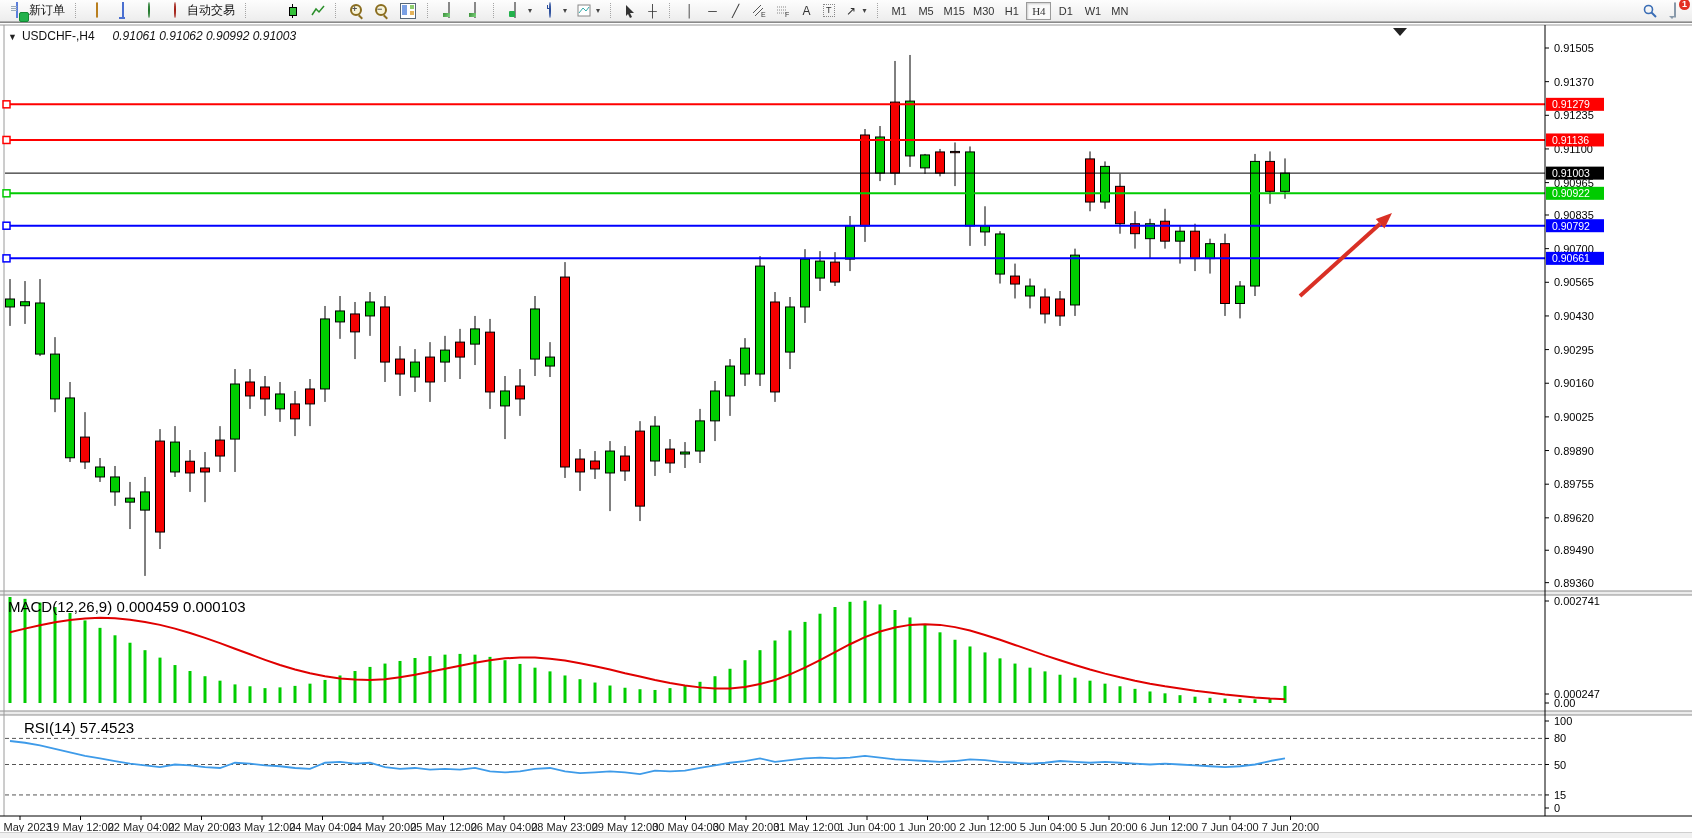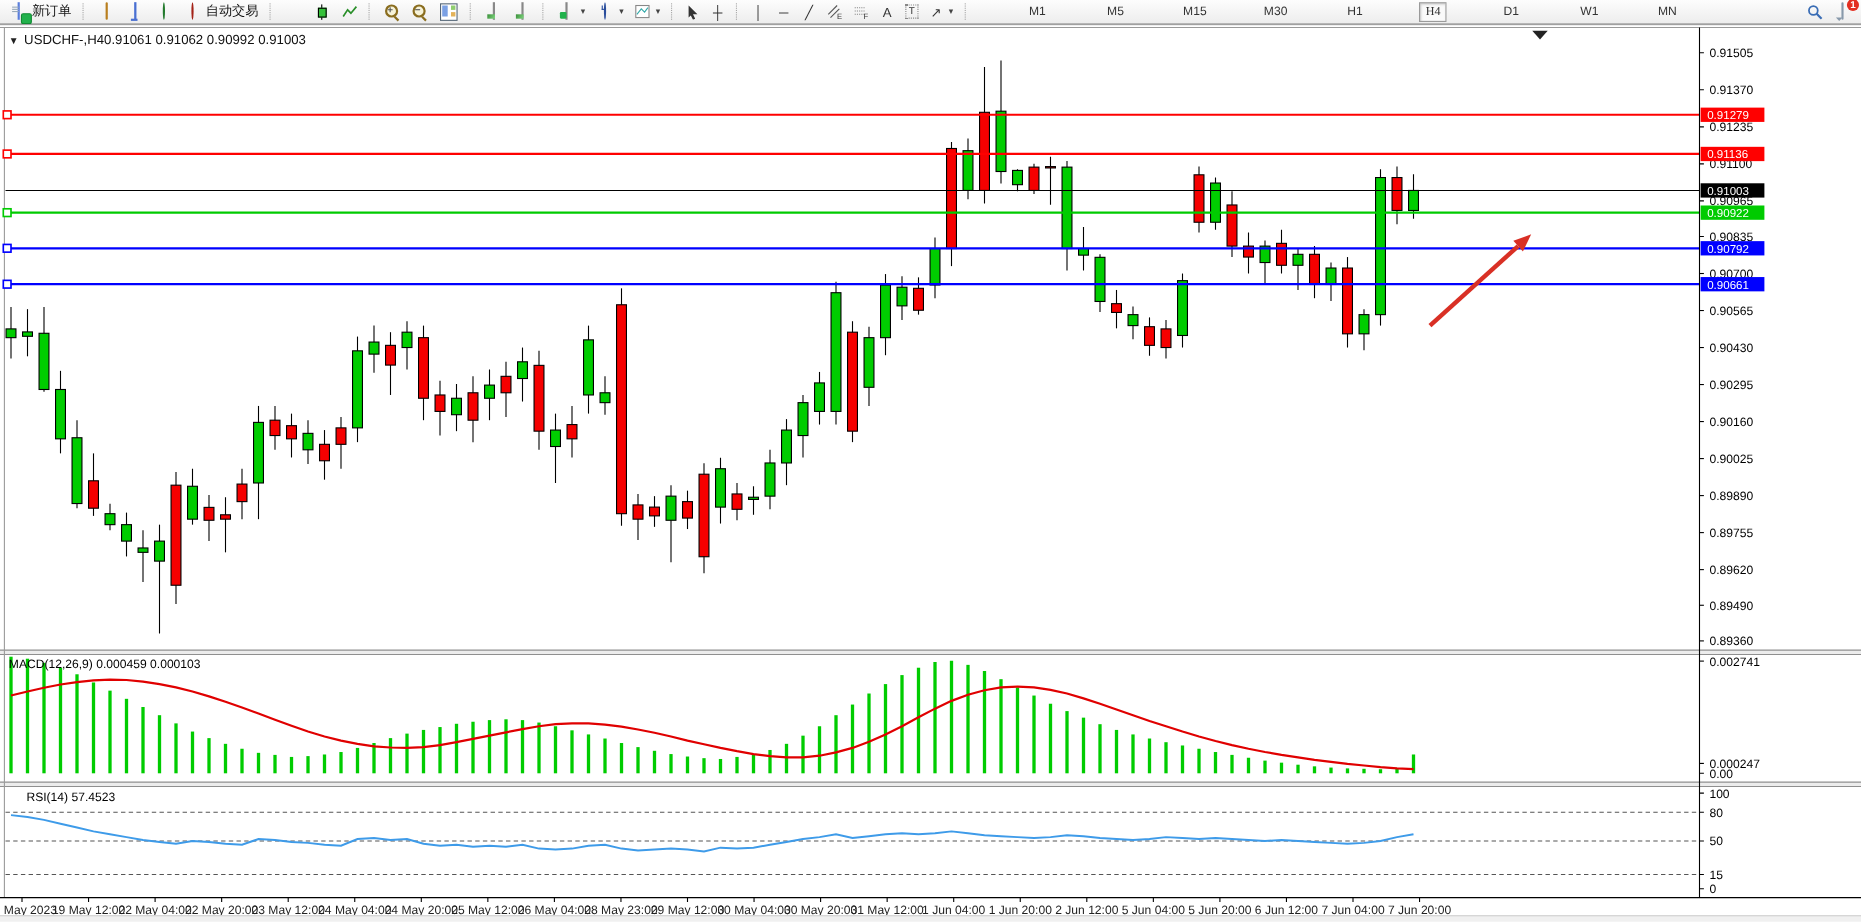--- a/index.html
+++ b/index.html
@@ -5,21 +5,21 @@
   html,body{margin:0;padding:0;}
   body{width:1692px;height:838px;background:#f0f0f0;font-family:"Liberation Sans",sans-serif;overflow:hidden;position:relative;}
 
   
   .toolbar{position:absolute;left:0;top:0;width:1692px;height:22px;background:linear-gradient(#fdfdfd,#ededed);
     border-bottom:1px solid #b0b0b0;display:flex;align-items:center;padding:0 5px;box-sizing:border-box;gap:2px;}
   .tbtn{display:inline-flex;align-items:center;gap:4px;height:20px;padding:6px 3px;border:1px solid transparent;
     background:transparent;font-size:12px;color:#111;font-family:"Liberation Sans",sans-serif;}
   .sep{width:3px;height:15px;border-left:1px dotted #a5a5a5;margin:0 4px;}
   .tf{font-size:11px;color:#333;height:18px;min-width:25px;border:1px solid transparent;background:transparent;
-    text-align:center;padding:0 2px;font-family:"Liberation Sans",sans-serif;margin-left:44px;}
+    text-align:center;padding:0 2px;font-family:"Liberation Sans",sans-serif;}
   .tf.active{border:1px solid #9a9a9a;background:#fafafa;box-shadow:inset 1px 1px 2px rgba(0,0,0,.18);font-family:Liberation Serif, serif;}
   .caret{font-size:8px;color:#444;margin-left:1px;}
   .glyph{font-size:12px;color:#333;width:13px;text-align:center;}
 
   .ic{display:inline-block;position:relative;width:16px;height:16px;}
   .ic-doc{width:11px;height:13px;background:#fff;border:1px solid #5a7edc;margin:1px 2px;}
   .ic-doc::before{content:"";position:absolute;left:2px;top:3px;width:6px;height:1px;background:#9ab;box-shadow:0 2px 0 #9ab,0 4px 0 #9ab;}
   .ic-doc::after{content:"";position:absolute;right:-4px;bottom:-3px;width:8px;height:8px;background:#22b14c;border:1px solid #128a33;border-radius:2px;}
   .ic-gold{width:13px;height:11px;margin:2px 1px;background:radial-gradient(circle at 35% 35%,#ffd98a,#d99a2b);border:1px solid #b97f1f;border-radius:4px;}
   .ic-mon{width:12px;height:9px;margin:2px;background:#cfe0ff;border:1px solid #4a6fd0;}
@@ -46,24 +46,24 @@
   .ic-clock::after{content:"";position:absolute;left:5px;top:5px;width:3px;height:1px;background:#2a4d9b;}
   .boxT{border:1px dotted #888;font-size:9px;line-height:11px;padding:0 2px;color:#333;}
   .spacer{flex:1;}
   .ic-bubble{width:14px;height:11px;margin:2px;border:1px solid #8899aa;border-radius:3px;background:#fff;}
   .ic-bubble::after{content:"";position:absolute;left:2px;bottom:-3px;border:3px solid transparent;border-top-color:#8899aa;}
   .badge{position:absolute;top:-4px;right:-7px;background:#e33022;color:#fff;border-radius:50%;font-size:9px;width:11px;height:11px;line-height:11px;text-align:center;font-weight:bold;}
 
   
   #chart-window{position:absolute;left:0;top:22px;width:1692px;height:816px;background:#fff;border-top:1px solid #8a8a8a;}
   #chart-svg{position:absolute;left:0;top:0;}
-  .overlay{position:absolute;font-size:11px;color:#000;pointer-events:none;white-space:nowrap;}
+  .overlay{position:absolute;font-size:15px;color:#000;pointer-events:none;white-space:nowrap;}
   #chart-title{left:8px;top:6px;font-size:12px;color:#111;}
   #chart-title .tri{font-size:9px;color:#222;margin-right:5px;}
-  #chart-title .ohlc{margin-left:0;}
+  #chart-title .ohlc{margin-left:18px;font-style:italic;}
   #macd-label{left:8px;top:575px;}
   #rsi-label{left:8px;top:696px;padding-left:16px;}
   #status-strip{position:absolute;left:0;top:809px;width:1692px;height:7px;background:#f0f0f0;border-top:1px solid #cfcfcf;}
 </style>
 </head>
 <body>
 
 <div class="toolbar">
   <button class="tbtn">
     <span class="ic"><span class="ic-doc"></span></span>

